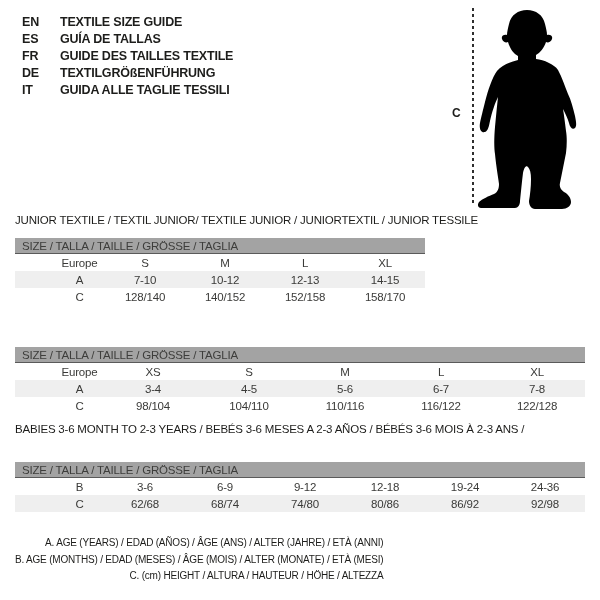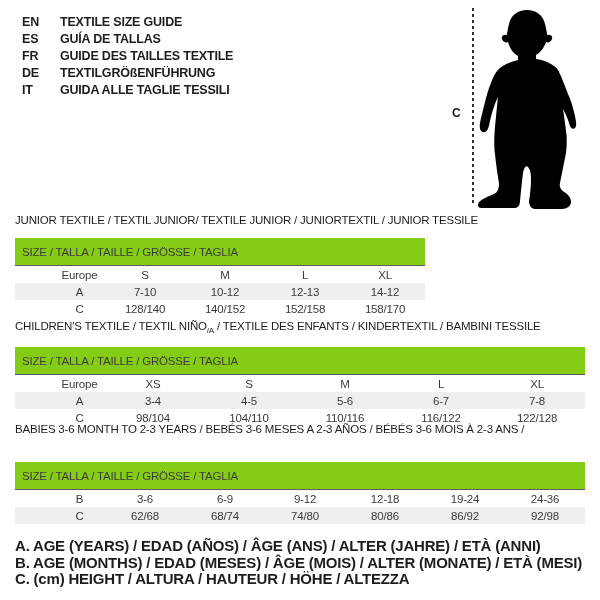--- a/index.html
+++ b/index.html
@@ -28,32 +28,32 @@
     position:absolute; left:15px; font-weight:normal; font-size:11.5px;
     letter-spacing:-0.2px; color:#1d1d1b; white-space:nowrap;
   }
   .sub { font-size:8px; vertical-align:sub; }
 
   
   .size-table { position:absolute; left:15px; }
   .size-table.narrow { width:410px; }
   .size-table.wide { width:570px; }
   .thead {
-    height:28px; background:#84cc16; border-bottom:1px solid #5a5a5a;
+    height:16px; background:#a3a3a3; border-bottom:1px solid #5a5a5a;
     display:flex; align-items:center; padding-left:7px;
     font-size:11.5px; color:#3d3d3b; letter-spacing:-0.2px;
   }
   .trow { display:flex; height:17px; align-items:center; font-size:11.5px; color:#3a3a38; letter-spacing:-0.2px; }
   .trow.alt { background:#efefef; }
   .tcell-label { width:58px; padding-left:7px; text-align:center;margin-left:32px; }
   .tcell { flex:1; text-align:center; }
 
   
   .notes { position:absolute; left:15px; top:537px; }
-  .note-line { height:16.5px; font-weight:bold; font-size:15px; letter-spacing:-0.2px; white-space:nowrap; }
+  .note-line { height:16.5px; font-weight:normal; font-size:10px; letter-spacing:-0.2px; white-space:nowrap;text-align:right; }
 </style>
 </head>
 <body>
 
 <div class="canvas">
 
   <div class="lang-block">
     <div class="lang-row">
       <span class="lang-code">EN</span>
       <span class="lang-title">TEXTILE SIZE GUIDE</span>
@@ -90,34 +90,31 @@
       <span class="tcell">S</span>
       <span class="tcell">M</span>
       <span class="tcell">L</span>
       <span class="tcell">XL</span>
     </div>
     <div class="trow alt">
       <span class="tcell-label">A</span>
       <span class="tcell">7-10</span>
       <span class="tcell">10-12</span>
       <span class="tcell">12-13</span>
-      <span class="tcell">14-12</span>
+      <span class="tcell">14-15</span>
     </div>
     <div class="trow">
       <span class="tcell-label">C</span>
       <span class="tcell">128/140</span>
       <span class="tcell">140/152</span>
       <span class="tcell">152/158</span>
       <span class="tcell">158/170</span>
     </div>
   </div>
 
-  <div class="section-heading" style="top:320px;">
-    <span>CHILDREN'S TEXTILE / TEXTIL NIÑO</span><span class="sub">/A</span><span> / TEXTILE DES ENFANTS / KINDERTEXTIL / BAMBINI TESSILE</span>
-  </div>
   <div class="size-table wide" style="top:347px;">
     <div class="thead">SIZE / TALLA / TAILLE / GRÖSSE / TAGLIA</div>
     <div class="trow">
       <span class="tcell-label">Europe</span>
       <span class="tcell">XS</span>
       <span class="tcell">S</span>
       <span class="tcell">M</span>
       <span class="tcell">L</span>
       <span class="tcell">XL</span>
     </div>

